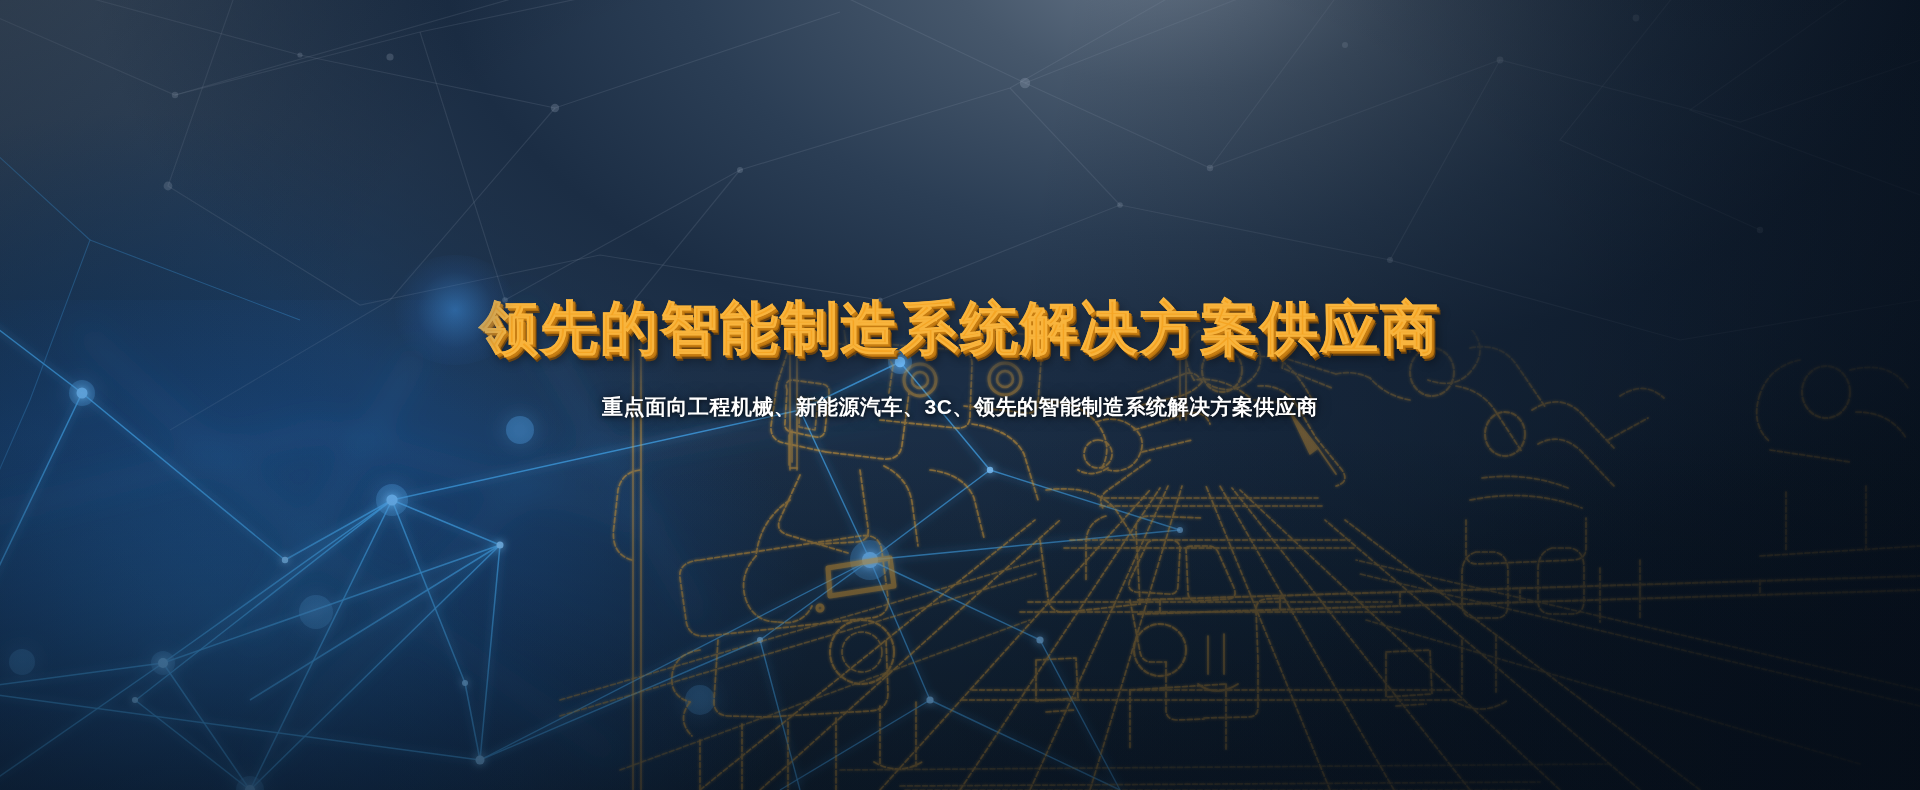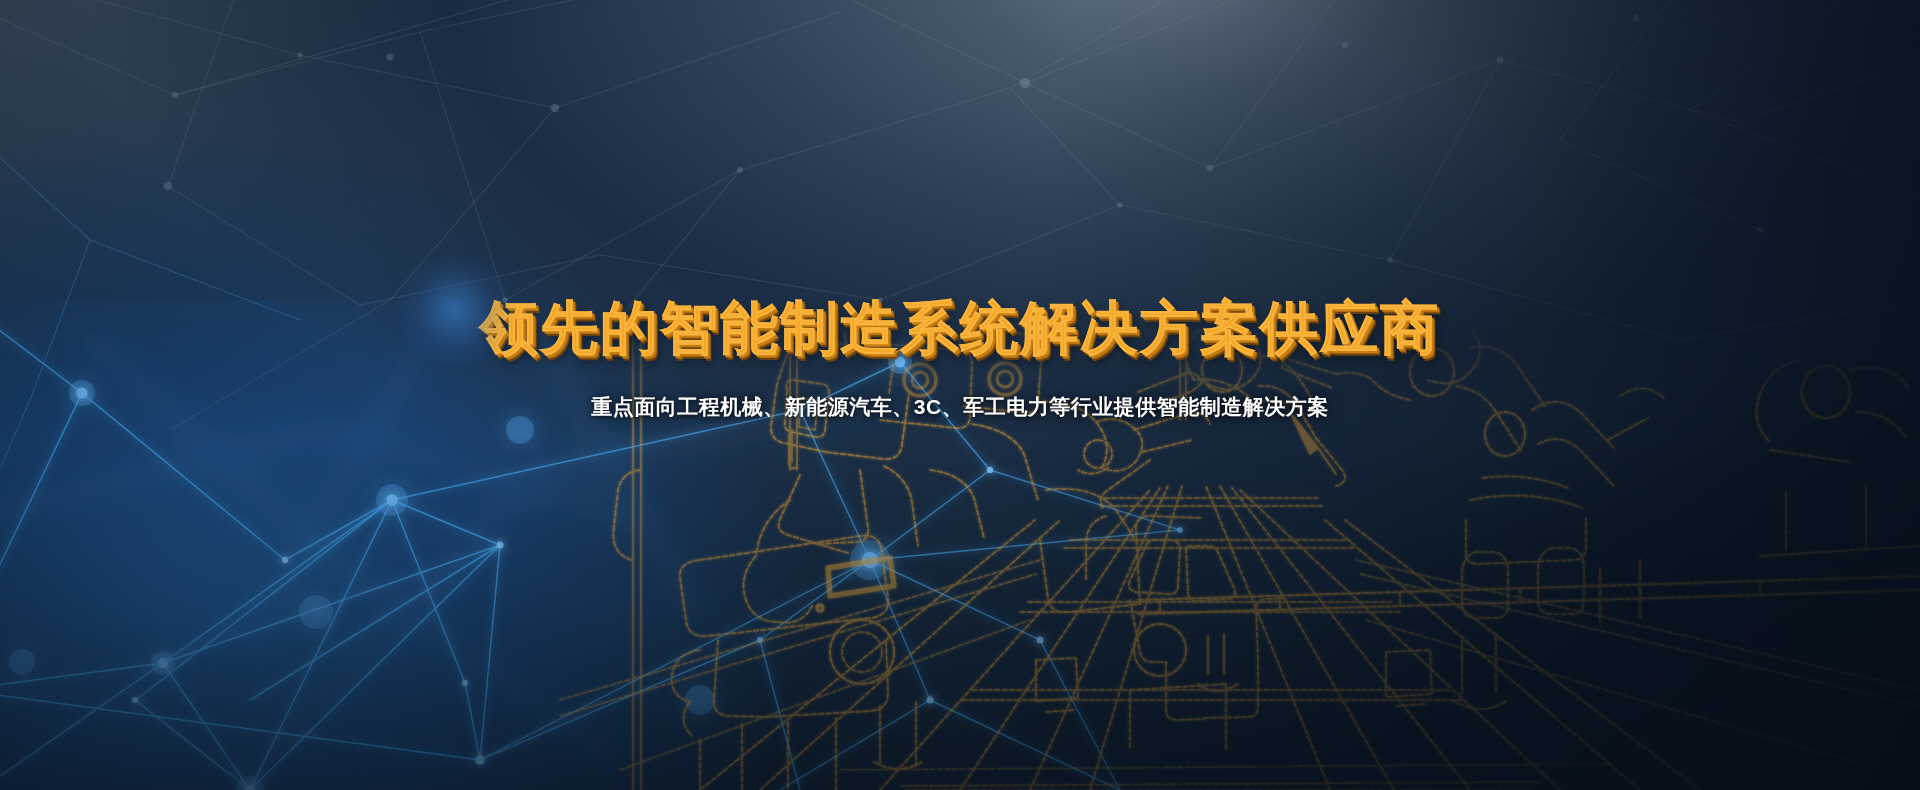--- a/index.html
+++ b/index.html
@@ -437,15 +437,15 @@
       <path d="M840 770 L1610 764" stroke-opacity=".45"></path>
     </g>
   </svg>
 
   <div class="bg-darkright"></div>
   <div class="bg-vignette"></div>
 
   <div class="glow" style="left:390px;top:255px;width:130px;height:110px;background:radial-gradient(circle,rgba(60,140,220,.55) 0%,rgba(40,100,180,.18) 45%,rgba(0,0,0,0) 72%);z-index:30;"></div>
 
   <h1 id="headline">领先的智能制造系统解决方案供应商</h1>
-  <p id="subhead">重点面向工程机械、新能源汽车、3C、军工电力等行业提供智能制造解决方案</p>
+  <p id="subhead">重点面向工程机械、新能源汽车、3C、领先的智能制造系统解决方案供应商</p>
 
 </div>
 
 </body></html>

